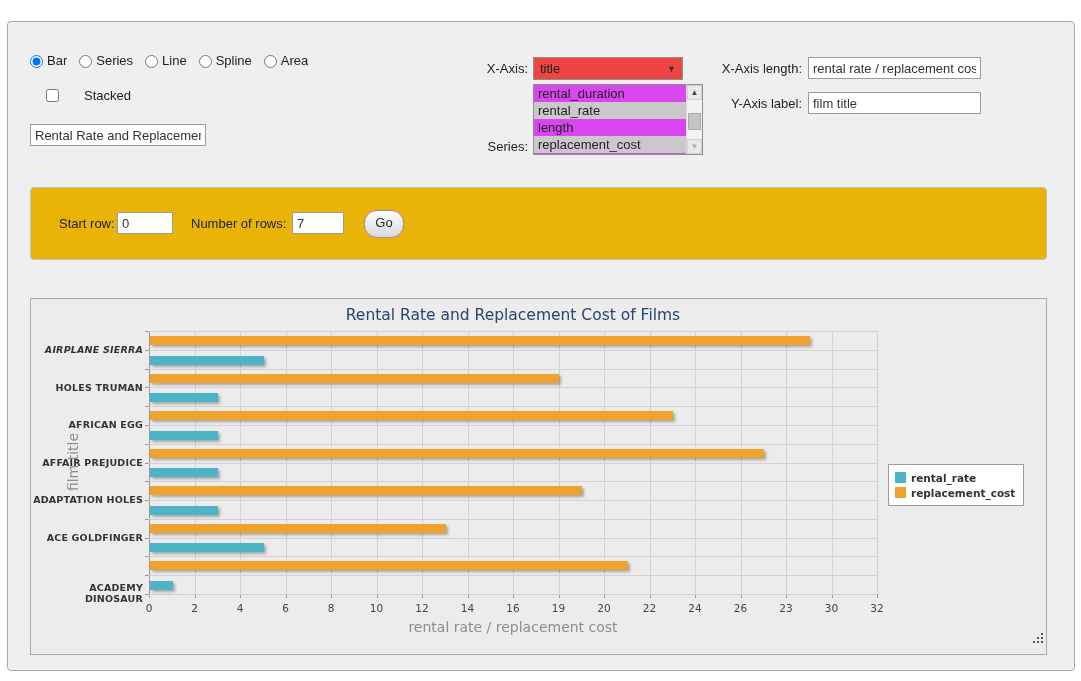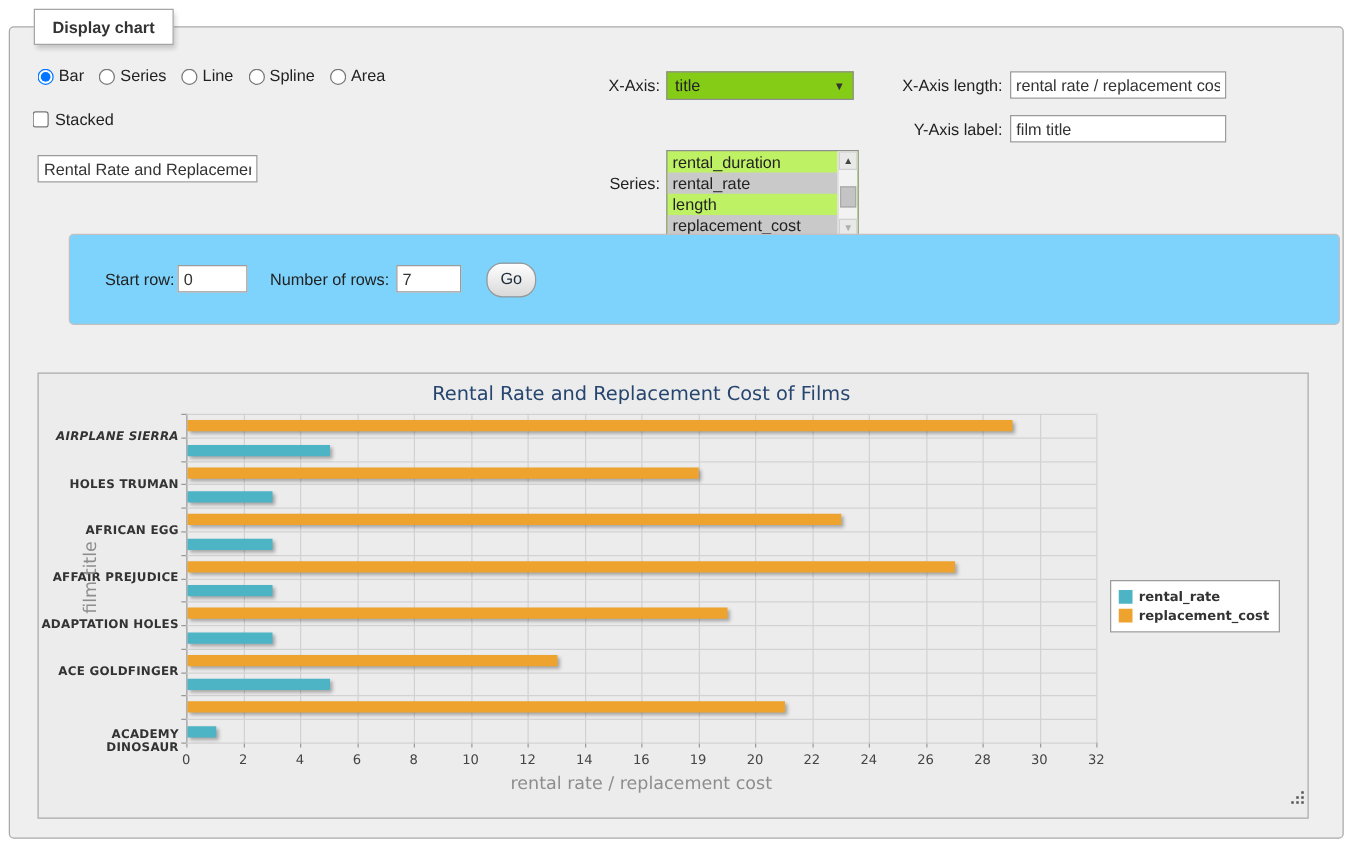--- a/index.html
+++ b/index.html
@@ -10,41 +10,41 @@
   
   .frame{left:7px;top:21px;width:1068px;height:650px;background:#efefef;
     border:1px solid #a9a9a9;border-radius:4px;box-sizing:border-box;}
   .legend-box{left:27px;top:7px;background:#fff;border:1px solid #a5a5a5;
     padding:6px 14px;font-weight:bold;color:#333;box-shadow:2px 3px 4px rgba(0,0,0,0.18);z-index:5;}
 
   
   .radio-row{left:30px;top:53px;display:flex;align-items:center;gap:12px;}
   .radio-item{display:flex;align-items:flex-end;gap:4px;}
   .radio-item input{margin:0;}
-  .check-row{left:22px;top:86px;display:flex;align-items:center;gap:2px;}
+  .check-row{left:42px;top:86px;display:flex;align-items:center;gap:22px;}
   input[type=text]{border:1px solid #9b9b9b;background:#fff;color:#333;
     font-family:"Liberation Sans",sans-serif;font-size:13px;padding:2px 4px;box-sizing:border-box;height:22px;}
   .lbl{color:#222;}
   .r{text-align:right;}
 
-  .fake-select{left:533px;top:57px;width:150px;height:23px;background:#84cc16;border:1px solid #8f8f8f;
+  .fake-select{left:533px;top:57px;width:150px;height:23px;background:#ef4444;border:1px solid #8f8f8f;
     box-sizing:border-box;display:flex;align-items:center;justify-content:space-between;padding:0 6px;cursor:default;}
   .fake-select .arrow{font-size:9px;color:#333;}
 
-  .series-list{left:533px;top:84px;width:154px;height:71px;background:#bef264;border:1px solid #8f8f8f;
-    box-sizing:border-box;overflow:hidden;margin-top:36px;}
+  .series-list{left:533px;top:84px;width:170px;height:71px;background:#d946ef;border:1px solid #8f8f8f;
+    box-sizing:border-box;overflow:hidden;}
   .series-opt{height:17px;line-height:17px;padding-left:4px;white-space:nowrap;}
   .series-opt.sel{background:#c9c9c9;}
   .sb{position:absolute;right:0;top:0;width:15px;height:100%;background:#f2f2f2;border-left:1px solid #ddd;}
   .sb-btn{position:absolute;left:0;width:15px;height:15px;background:#e9e9e9;border:1px solid #d0d0d0;
     box-sizing:border-box;font-size:8px;text-align:center;line-height:13px;}
   .sb-thumb{position:absolute;left:1px;width:13px;height:17px;background:#c4c4c4;border:1px solid #aaa;box-sizing:border-box;}
 
-  .rows-box{left:30px;top:187px;width:1017px;height:73px;background:#7dd3fc;
-    border:1px solid #c0c0c0;border-radius:4px;box-sizing:border-box;margin-left:25px;}
+  .rows-box{left:30px;top:187px;width:1017px;height:73px;background:#eab308;
+    border:1px solid #c0c0c0;border-radius:4px;box-sizing:border-box;}
   .go-btn{left:333px;top:22px;width:38px;height:26px;border:1px solid #979797;border-radius:13px;
     background:linear-gradient(#fefefe,#d9d9d9);color:#1b2a3a;font-size:13px;text-align:center;line-height:24px;cursor:pointer;}
 
   
   .chart-box{left:30px;top:298px;width:1017px;height:357px;background:#ececec;
     border:1px solid #ababab;box-sizing:border-box;font-family:"DejaVu Sans",sans-serif;}
   .ch-title{position:absolute;text-align:center;font-size:15.5px;color:#26466f;}
   .vline{position:absolute;width:1px;background:#d2d2d2;}
   .vline.axis{background:#9a9a9a;}
   .hline{position:absolute;height:1px;background:#d2d2d2;}
@@ -58,21 +58,20 @@
   .leg-item{display:flex;align-items:center;gap:5px;height:15px;cursor:pointer;}
   .leg-swatch{width:11px;height:11px;}
   .leg-lbl{font-size:10.5px;font-weight:bold;color:#333;white-space:nowrap;}
   .resize-handle{position:absolute;width:12px;height:12px;}
 </style>
 </head>
 <body>
 
 <div id="app">
   <div class="abs frame"></div>
-  <div class="abs legend-box">Display chart</div>
 
   <div class="abs radio-row">
       <div class="radio-item">
         <input type="radio" name="charttype" checked="" style="">
         <span class="lbl">Bar</span>
       </div>
       <div class="radio-item">
         <input type="radio" name="charttype" style="">
         <span class="lbl">Series</span>
       </div>
@@ -183,21 +182,21 @@
       <div class="xtickm" style="left: 618.5px; top: 295px;"></div>
       <div class="xtick-lbl" style="left: 603.5px; top: 303px;">22</div>
       <div class="vline" style="left: 664px; top: 32px; height: 263px;"></div>
       <div class="xtickm" style="left: 664px; top: 295px;"></div>
       <div class="xtick-lbl" style="left: 649px; top: 303px;">24</div>
       <div class="vline" style="left: 709.5px; top: 32px; height: 263px;"></div>
       <div class="xtickm" style="left: 709.5px; top: 295px;"></div>
       <div class="xtick-lbl" style="left: 694.5px; top: 303px;">26</div>
       <div class="vline" style="left: 755px; top: 32px; height: 263px;"></div>
       <div class="xtickm" style="left: 755px; top: 295px;"></div>
-      <div class="xtick-lbl" style="left: 740px; top: 303px;">28</div>
+      <div class="xtick-lbl" style="left: 740px; top: 303px;">23</div>
       <div class="vline" style="left: 800.5px; top: 32px; height: 263px;"></div>
       <div class="xtickm" style="left: 800.5px; top: 295px;"></div>
       <div class="xtick-lbl" style="left: 785.5px; top: 303px;">30</div>
       <div class="vline" style="left: 846px; top: 32px; height: 263px;"></div>
       <div class="xtickm" style="left: 846px; top: 295px;"></div>
       <div class="xtick-lbl" style="left: 831px; top: 303px;">32</div>
       <div class="hline" style="left: 118px; top: 32px; width: 728px;"></div>
       <div class="ytickm" style="left: 114px; top: 32px;"></div>
       <div class="hline" style="left: 118px; top: 50.8px; width: 728px;"></div>
       <div class="ytickm" style="left: 114px; top: 50.8px;"></div>

